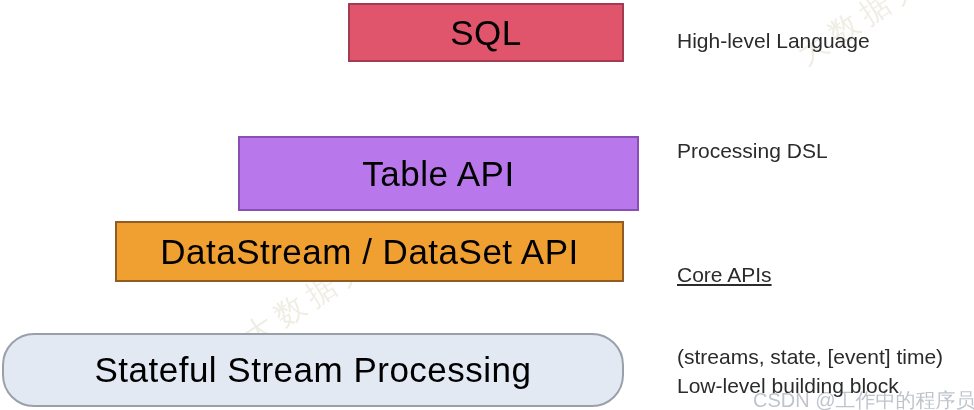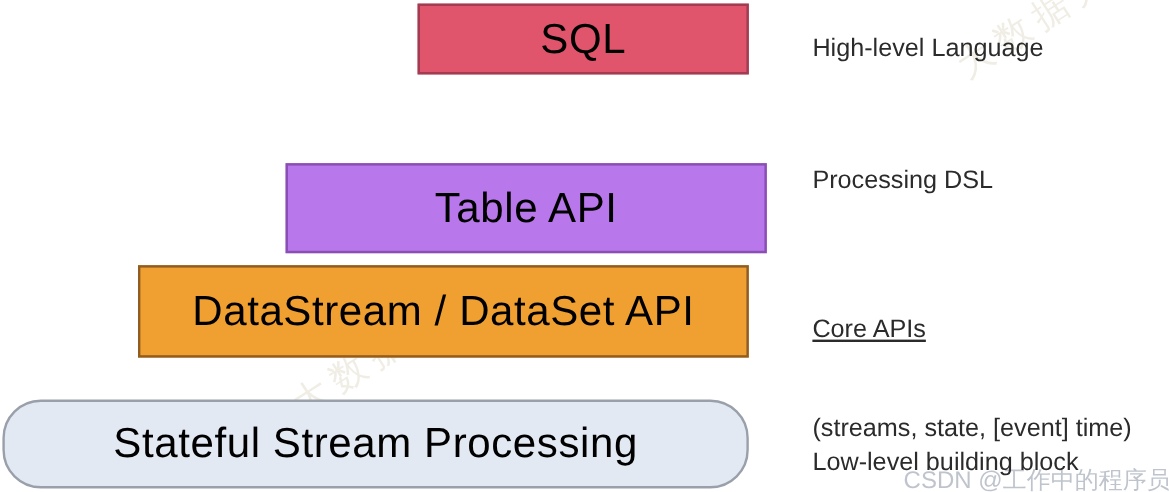--- a/index.html
+++ b/index.html
@@ -25,21 +25,21 @@
     z-index: 2;
   }
   .layer-box .box-label {
     font-size: 35px;
     color: #000000;
     letter-spacing: 0.5px;
     white-space: nowrap;
   }
   .box-sql        { left: 348px; top: 3px;   width: 276px; height: 59px; }
   .box-table      { left: 238px; top: 112px; width: 401px; height: 75px; margin-top: 24px; }
-  .box-datastream { left: 115px; top: 221px; width: 509px; height: 77px; }
+  .box-datastream { left: 115px; top: 221px; width: 509px; height: 61px; }
   .box-stateful   { left: 2px;   top: 333px; width: 622px; height: 74px; }
 
   .layer-desc {
     position: absolute;
     left: 657px;
     width: 315px;
     font-size: 21px;
     line-height: 29px;
     color: #2b2b2b;
     z-index: 2;

